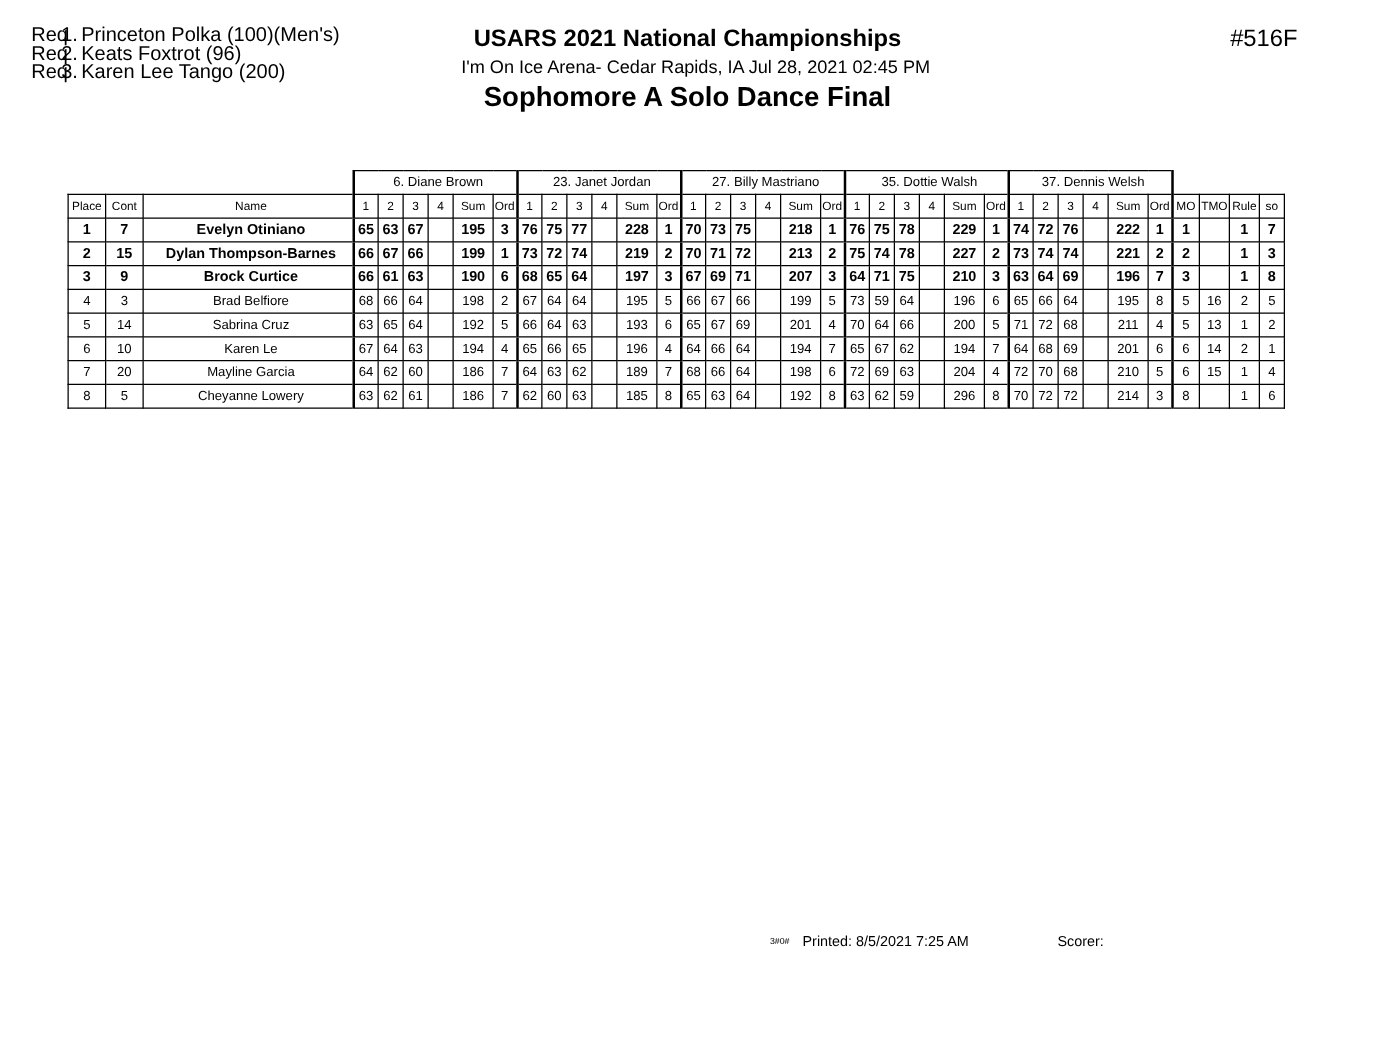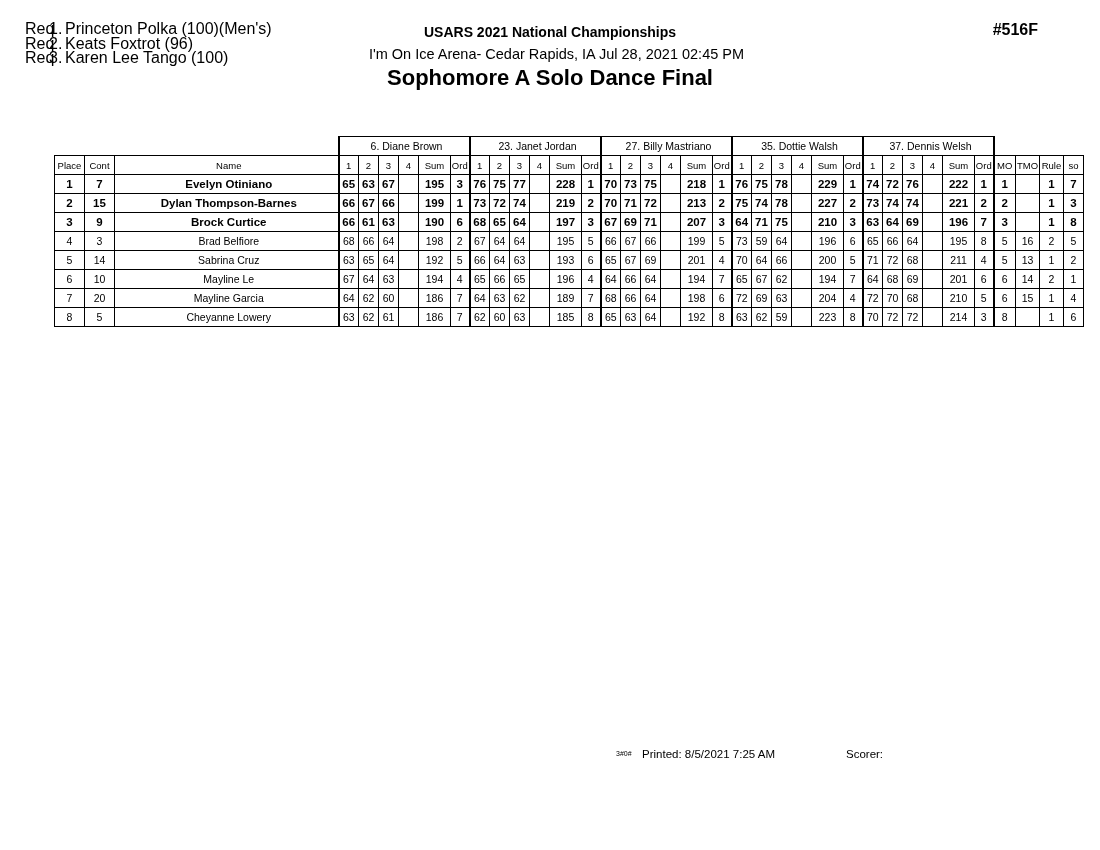--- a/index.html
+++ b/index.html
@@ -29,21 +29,21 @@
   .req-num { display: inline-block; width: 16px; }
 
   .titles {
     position: absolute;
     left: 0;
     right: 0;
     top: 20px;
     text-align: center;
   }
   .title-main {
-    font-size: 14px;
+    font-size: 19px;
     font-weight: bold;
     line-height: 24px;
   }
   .title-venue {
     font-size: 14.5px;
     line-height: 20px;
     margin-left: 13px;
   }
   .title-event {
     font-size: 22px;
@@ -53,22 +53,22 @@
   }
   .title-report {
     font-size: 14.5px;
     line-height: 21px;
   }
 
   .event-code {
     position: absolute;
     right: 62px;
     top: 21px;
-    font-size: 16px;
-    font-weight: bold;
+    font-size: 19px;
+    font-weight: normal;
   }
 
   
   .sheet {
     position: absolute;
     left: 14px;
     top: 136px;
     padding-left: 40px;
   }
   table.score {
@@ -89,21 +89,21 @@
   .judge-head {
     text-align: left;
     font-size: 10.5px;
     padding-left: 5px !important;
     height: 19px;
   }
   .blankcell { border: none !important; }
 
   .col-place { width: 30px; }
   .col-cont  { width: 30px; }
-  .col-name  { width: 224px; text-align: left; padding-left: 5px !important; }
+  .col-name  { width: 168px; text-align: left; padding-left: 5px !important; }
   .col-s     { width: 20px; }
   .col-sum   { width: 32px; }
   .col-ord   { width: 19px; font-weight: bold; }
   .col-mo    { width: 22px; }
   .col-tmo   { width: 24px; }
   .col-rule  { width: 24px; }
   .col-so    { width: 20px; }
 
   .thick-left { border-left: 2px solid #000 !important; }
   .thick-right { border-right: 2px solid #000 !important; }
@@ -140,21 +140,21 @@
 <body>
 
 <div class="reqs">
   <div class="req-line">
     <span class="req-label">Req</span><span class="req-num">1.</span><span>Princeton Polka (100)(Men's)</span>
   </div>
   <div class="req-line">
     <span class="req-label">Req</span><span class="req-num">2.</span><span>Keats Foxtrot (96)</span>
   </div>
   <div class="req-line">
-    <span class="req-label">Req</span><span class="req-num">3.</span><span>Karen Lee Tango (100)</span>
+    <span class="req-label">Req</span><span class="req-num">3.</span><span>Karen Lee Tango (200)</span>
   </div>
 </div>
 
 <div class="titles">
   <div class="title-main">USARS 2021 National Championships</div>
   <div class="title-venue">I'm On Ice Arena- Cedar Rapids, IA  Jul 28, 2021  02:45 PM</div>
   <div class="title-event">Sophomore A Solo Dance Final</div>
 </div>
 <div class="event-code">#516F</div>
 
@@ -465,21 +465,21 @@
           <td>211</td>
           <td class="col-ord thick-right">4</td>
           <td>5</td>
           <td>13</td>
           <td>1</td>
           <td>2</td>
         </tr>
         <tr>
           <td>6</td>
           <td>10</td>
-          <td class="col-name">Mayline Le</td>
+          <td class="col-name">Karen Le</td>
           <td class="thick-left">67</td>
           <td>64</td>
           <td>63</td>
           <td></td>
           <td>194</td>
           <td class="col-ord">4</td>
           <td class="thick-left">65</td>
           <td>66</td>
           <td>65</td>
           <td></td>
@@ -566,21 +566,21 @@
           <td class="thick-left">65</td>
           <td>63</td>
           <td>64</td>
           <td></td>
           <td>192</td>
           <td class="col-ord">8</td>
           <td class="thick-left">63</td>
           <td>62</td>
           <td>59</td>
           <td></td>
-          <td>223</td>
+          <td>296</td>
           <td class="col-ord">8</td>
           <td class="thick-left">70</td>
           <td>72</td>
           <td>72</td>
           <td></td>
           <td>214</td>
           <td class="col-ord thick-right">3</td>
           <td>8</td>
           <td></td>
           <td>1</td>

